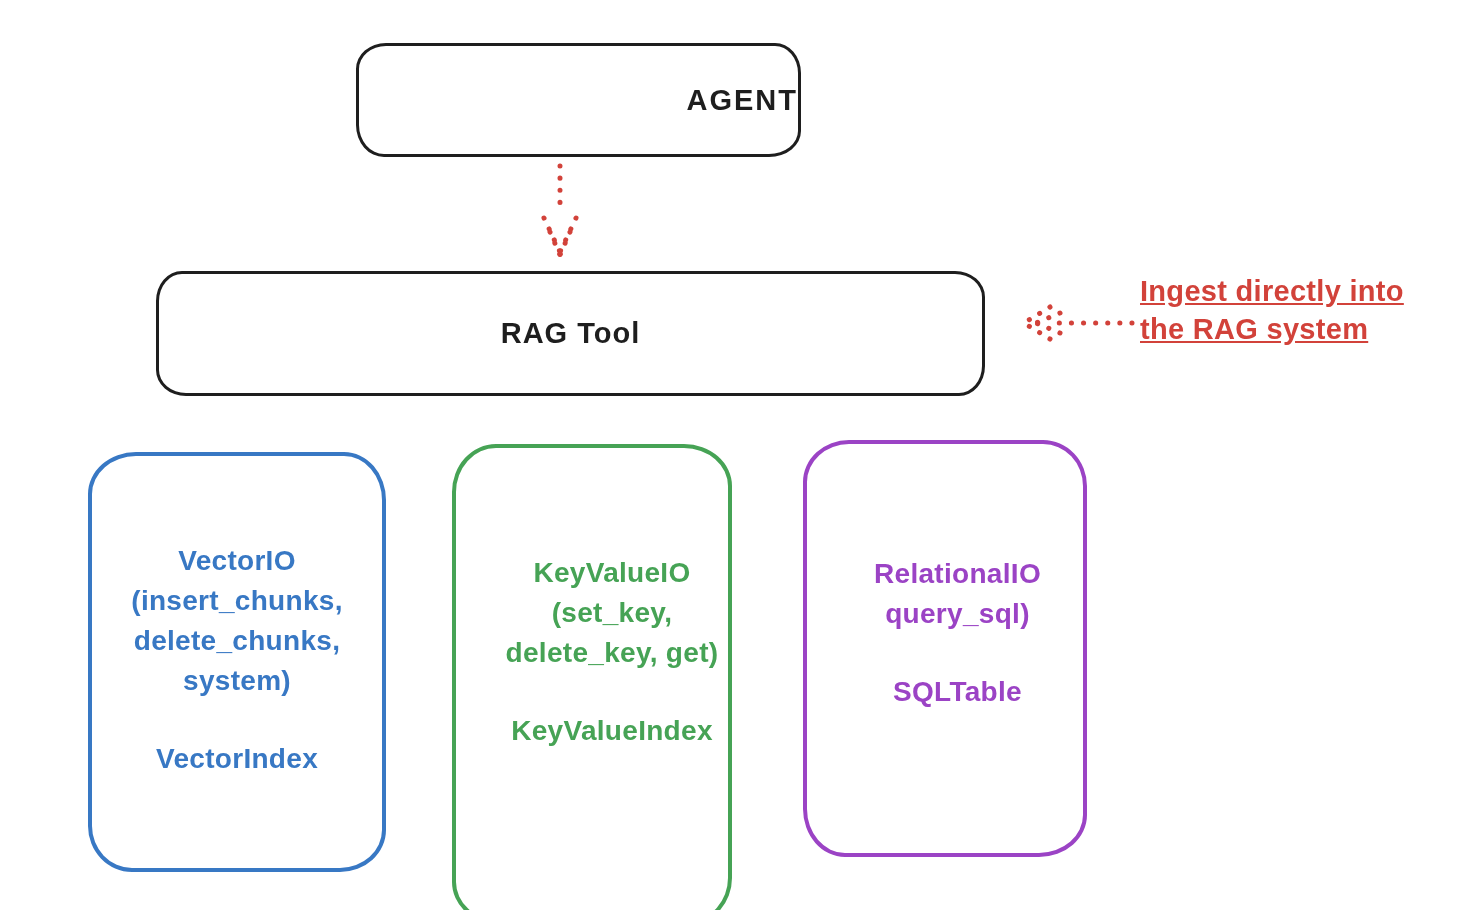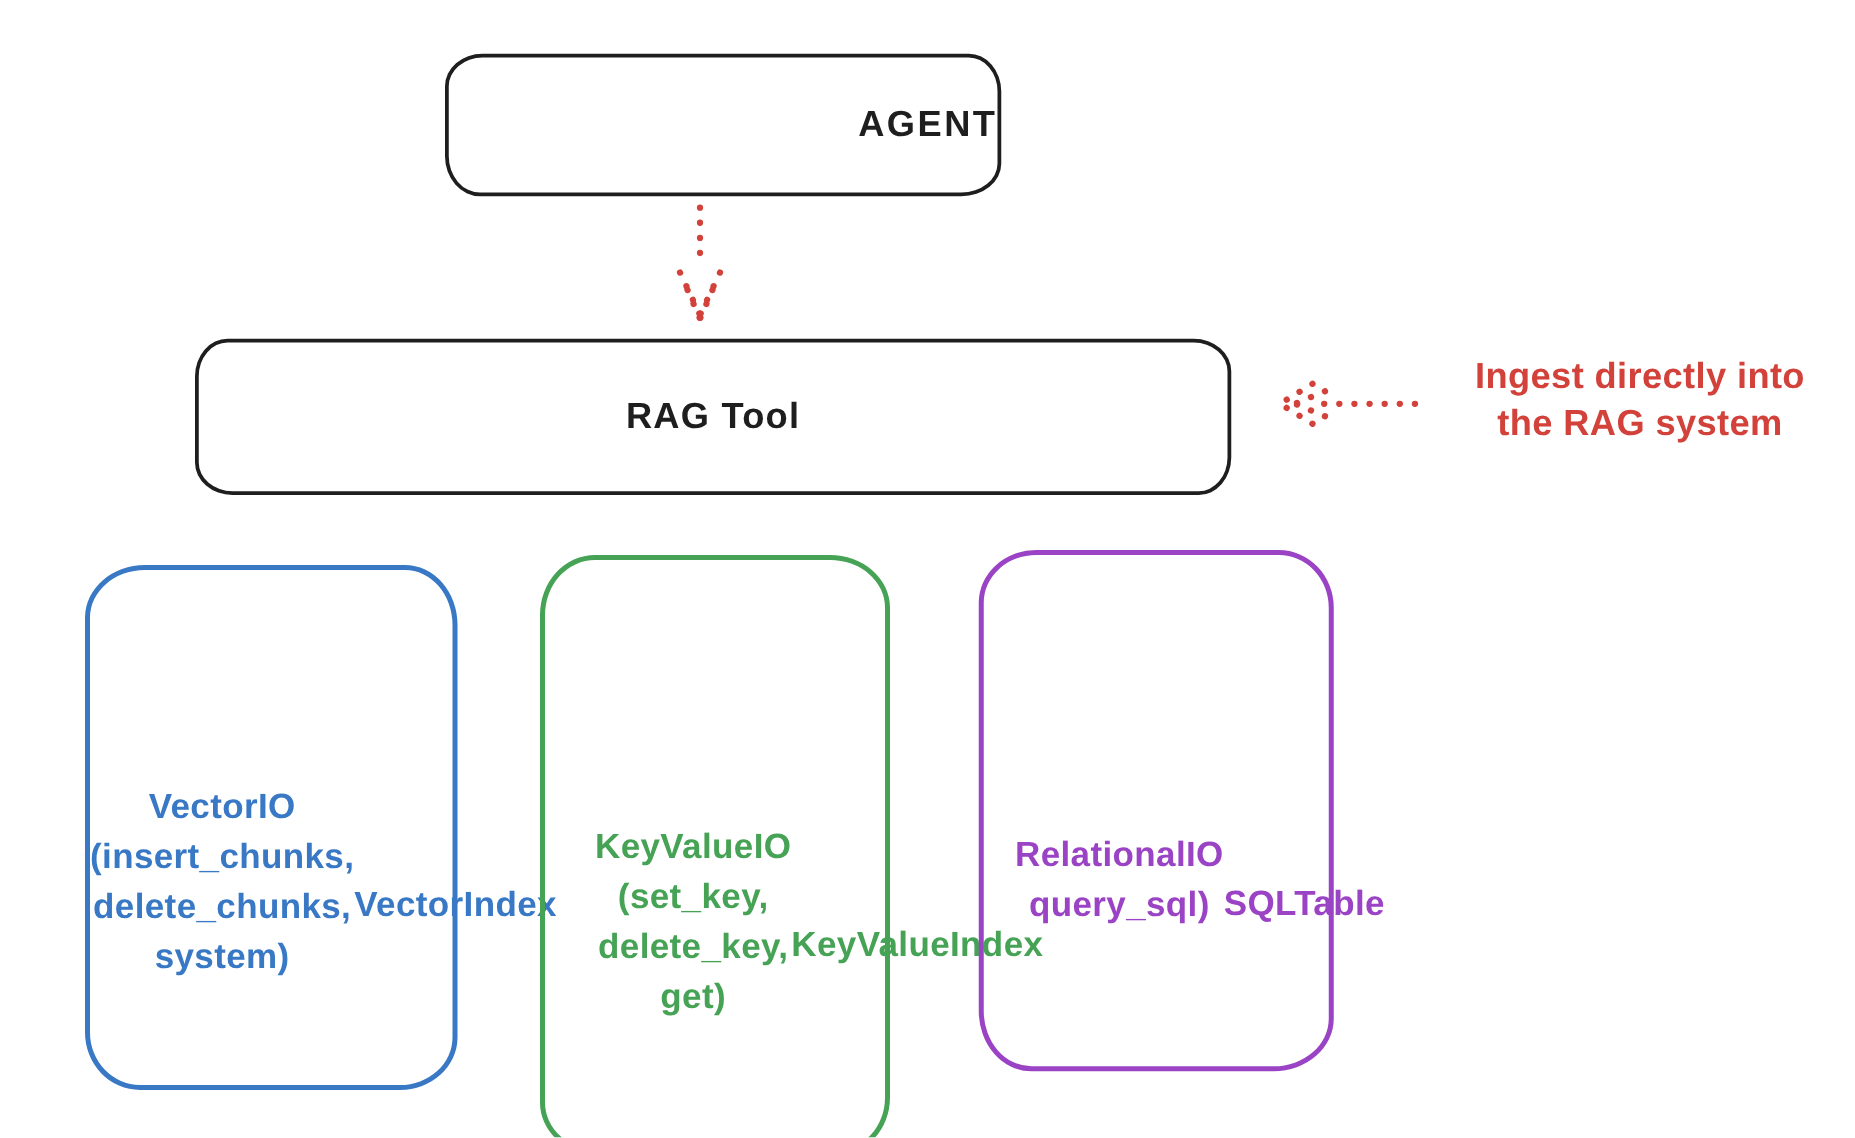--- a/index.html
+++ b/index.html
@@ -37,24 +37,25 @@
   }
   .rag{
     left:156px;top:271px;width:829px;height:125px;
     border-radius:26px 30px 26px 30px / 30px 26px 30px 26px;
   }
   .rag .label{letter-spacing:1px;}
   
   .backend{
     position:absolute;
     border-width:4px;border-style:solid;
-    display:flex;flex-direction:row;align-items:center;
+    display:flex;flex-direction:column;align-items:center;
     text-align:center;
     font-weight:600;font-size:28px;line-height:40px;
     letter-spacing:0.3px;
+    margin-left:20px;
   }
   .backend .index{margin-top:38px;}
   .backend-vector{
     left:68px;top:452px;width:298px;height:420px;
     border-color:var(--blue);color:var(--blue);
     border-radius:48px 42px 46px 44px / 42px 48px 42px 46px;
     padding-top:85px;
   }
   .backend-keyvalue{
     left:432px;top:444px;width:280px;height:480px;
@@ -77,25 +78,25 @@
     stroke-width:5;
     stroke-linecap:round;
     fill:none;
     stroke-dasharray:0.1 12;
   }
   .arrow-down{left:528px;top:160px;}
   .arrow-left{left:1014px;top:299px;}
   
   .annotation{
     position:absolute;
-    left:1140px;top:282px;width:344px;
-    text-align:center;
+    left:1140px;top:272px;width:344px;
     color:var(--red);
     font-size:29px;font-weight:700;line-height:38px;
     letter-spacing:0.3px;
+    text-decoration:underline;
   }
 </style>
 </head>
 <body>
 
 <div class="canvas">
 
   <div class="node agent">
     <span class="label">AGENT</span>
   </div>

